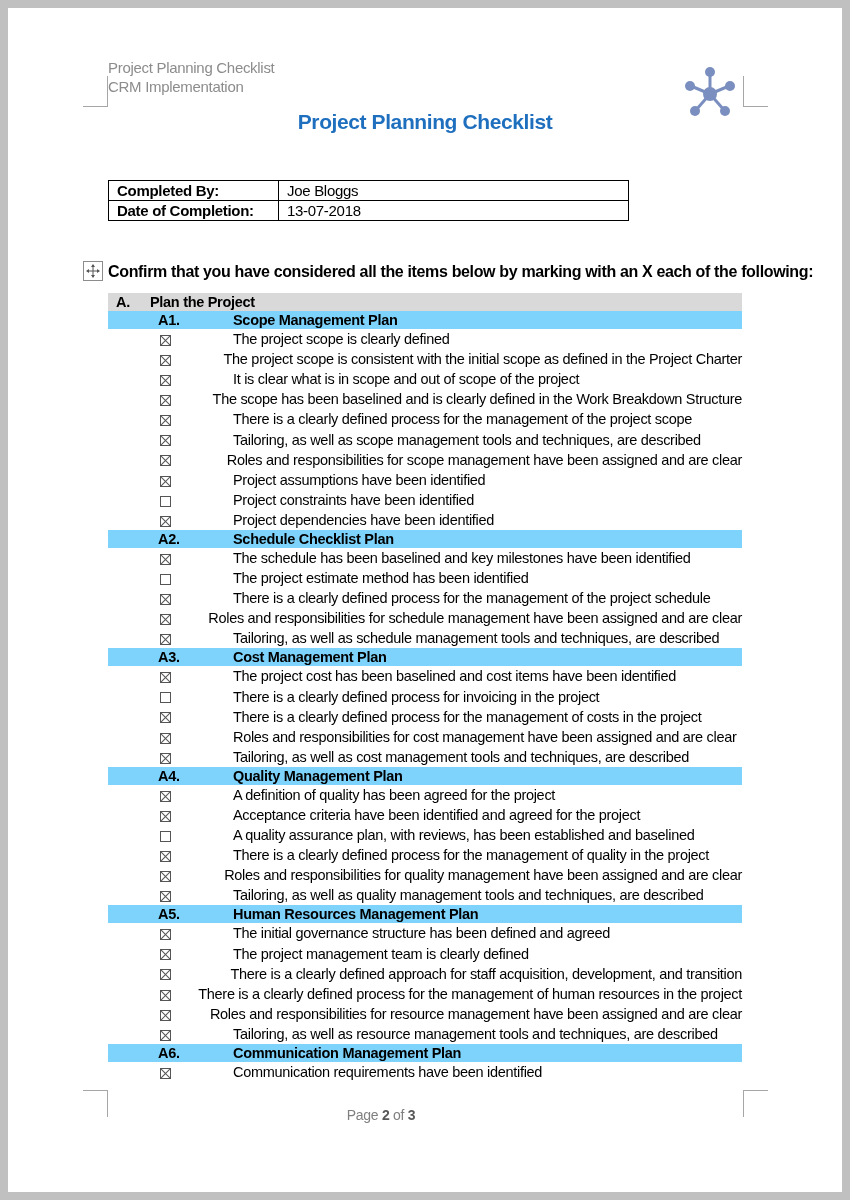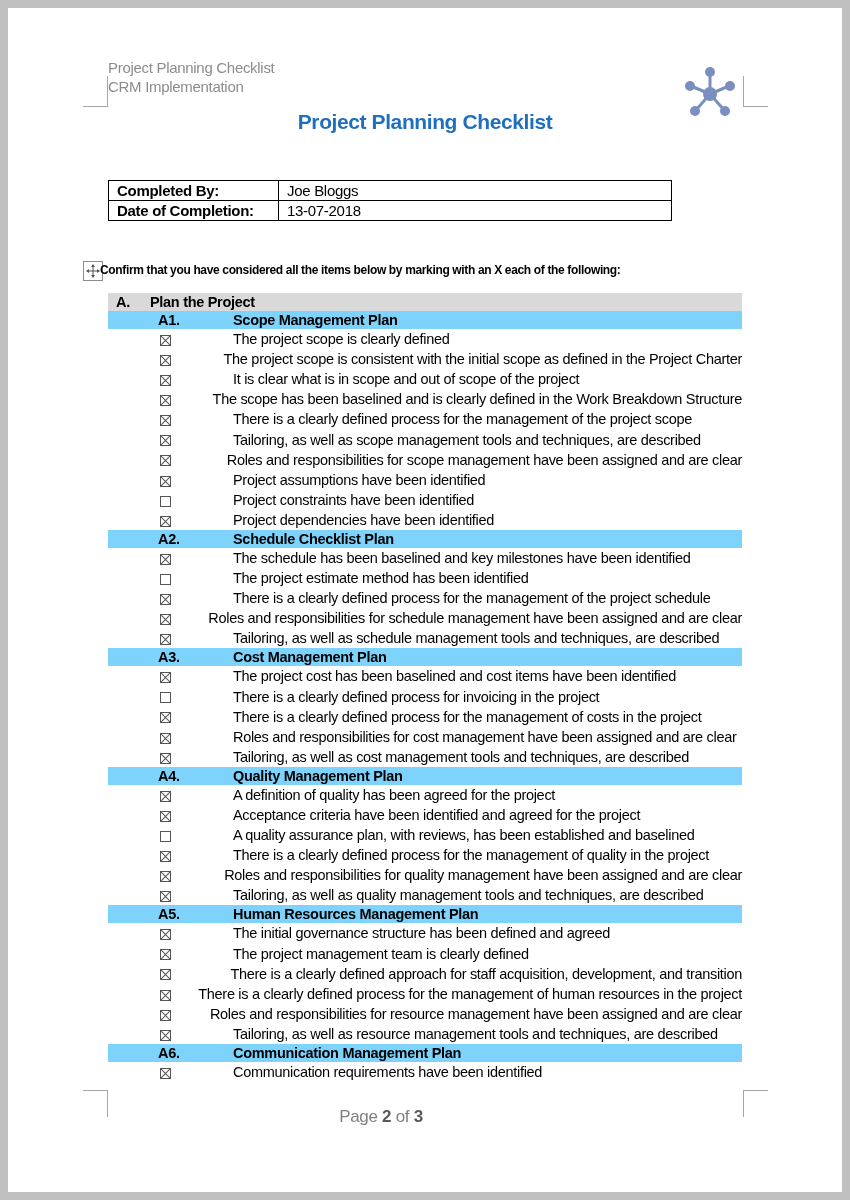--- a/index.html
+++ b/index.html
@@ -25,34 +25,34 @@
   .hdr-line.l2 { top: 70px; }
 
   .logo { position: absolute; left: 674px; top: 56px; width: 56px; height: 56px; }
 
   .doc-title {
     position: absolute; left: 0; width: 834px; top: 102px; text-align: center;
     font-size: 21px; font-weight: bold; color: #1f6fbf; letter-spacing: -0.4px;
   }
 
   .info-table {
-    position: absolute; left: 100px; top: 172px; width: 564px;
+    position: absolute; left: 100px; top: 172px; width: 521px;
     border-collapse: collapse; font-size: 15px;
   }
   .info-table td { border: 1px solid #000; padding: 1px 8px; height: 17px; letter-spacing: -0.3px; }
   .info-table td.lbl { width: 153px; font-weight: bold; }
 
   .move-handle {
     position: absolute; left: 75px; top: 253px; width: 20px; height: 20px;
     border: 1px solid #8c8c8c; background: #fff; box-sizing: border-box;
     display: flex; align-items: center; justify-content: center;
   }
   .instruction {
-    position: absolute; left: 92px; top: 255px; width: 640px;
-    font-size: 12px; font-weight: bold; letter-spacing: -0.35px; white-space: nowrap;
+    position: absolute; left: 100px; top: 255px; width: 640px;
+    font-size: 16px; font-weight: bold; letter-spacing: -0.35px; white-space: nowrap;
   }
 
   .checklist { position: absolute; left: 100px; top: 285px; width: 634px; }
   .row { height: 20.1px; display: flex; align-items: center; font-size: 14.5px; letter-spacing: -0.3px; white-space: nowrap; }
   .row.section { background: #d9d9d9; font-weight: bold; height: 18px; }
   .row.sub { background: #7dd3fc; font-weight: bold; height: 18px; }
   .row .sec-letter { width: 34px; padding-left: 8px; }
   .row .sub-code { width: 125px; text-align: left; padding-left: 50px; box-sizing: border-box; }
   .row .chk-cell { width: 125px; padding-left: 52px; box-sizing: border-box; font-size: 14px; }
   .row .txt { }
@@ -61,21 +61,21 @@
     vertical-align: middle;
   }
   .box.x::before, .box.x::after {
     content: ""; position: absolute; left: 4px; top: -2px; width: 1px; height: 13px; background: #555;
   }
   .box.x::before { transform: rotate(45deg); }
   .box.x::after { transform: rotate(-45deg); }
 
   .footer {
     position: absolute; left: 0; width: 746px; top: 1099px; text-align: center;
-    font-size: 17px; color: #7f7f7f; letter-spacing: -0.3px;
+    font-size: 14px; color: #7f7f7f; letter-spacing: -0.3px;
   }
   .footer b { color: #595959; }
 </style>
 </head>
 <body>
 
 <div class="page">
   <div class="crop tl"></div>
   <div class="crop tr"></div>
   <div class="crop bl"></div>

